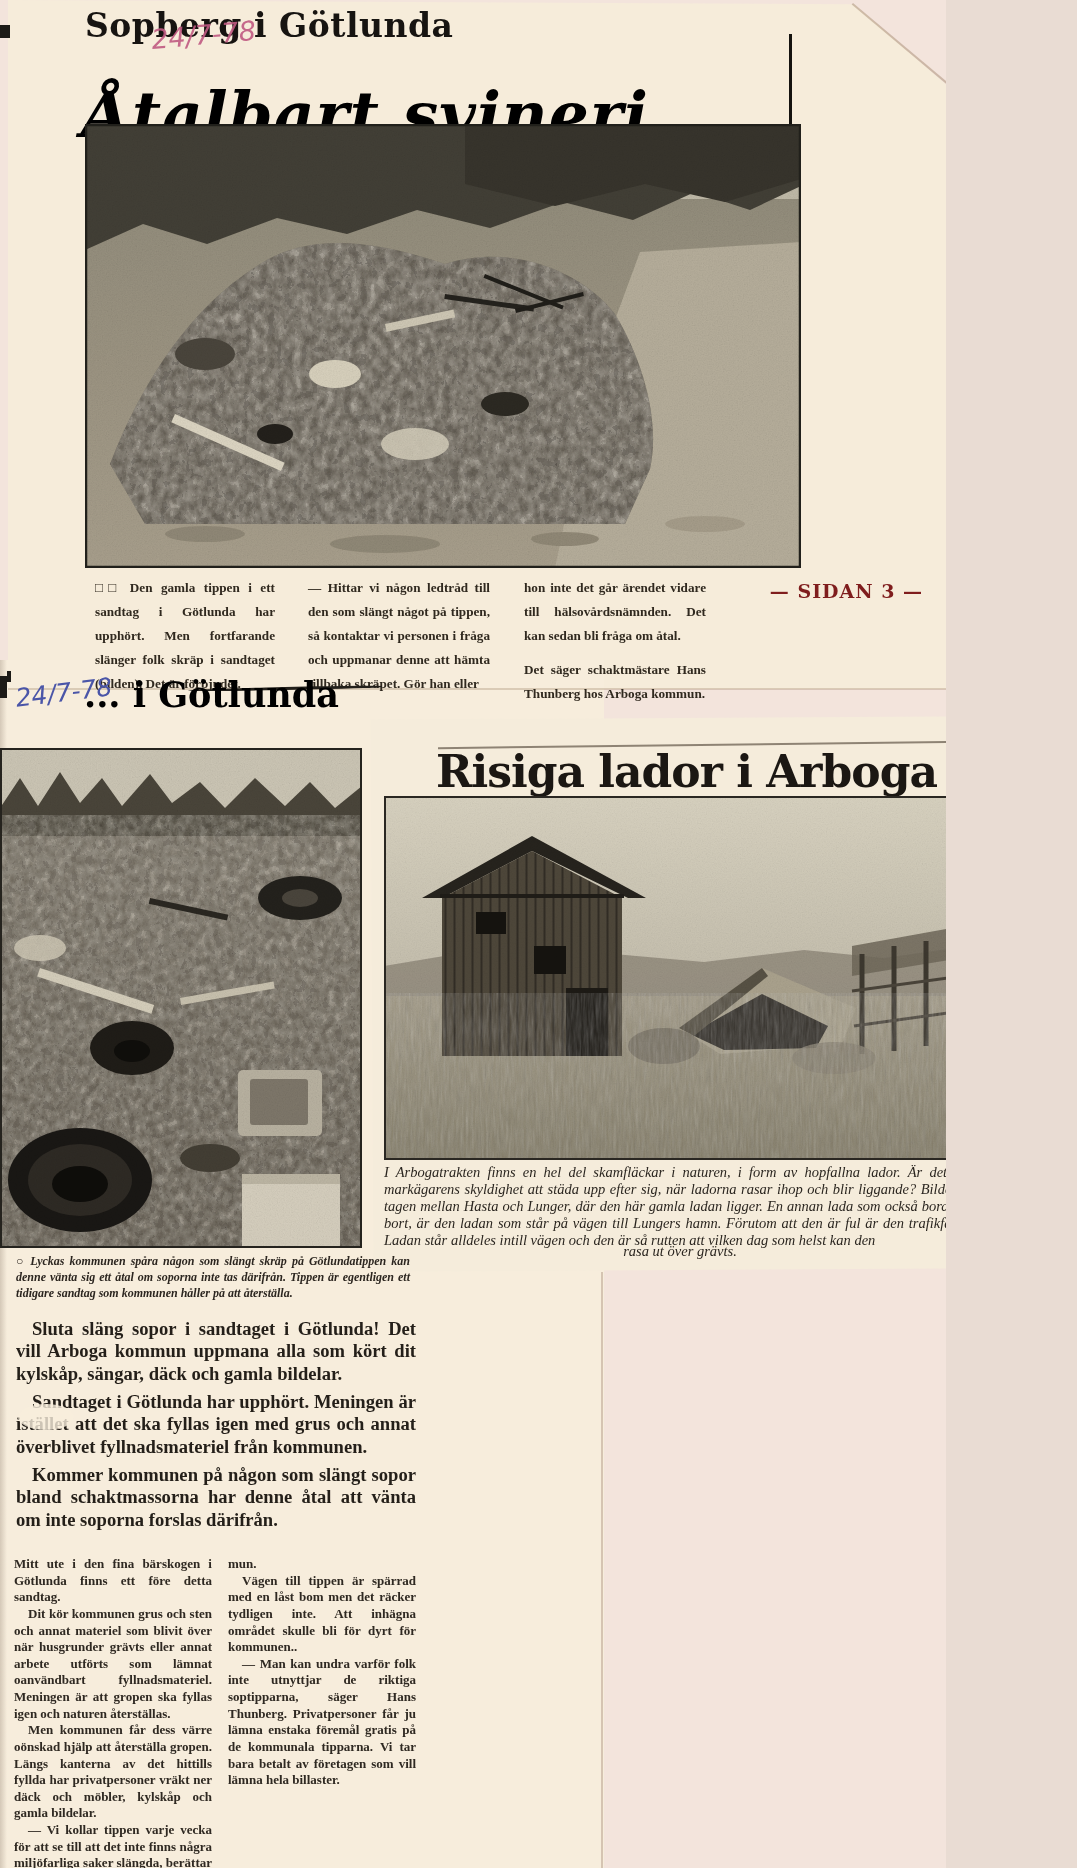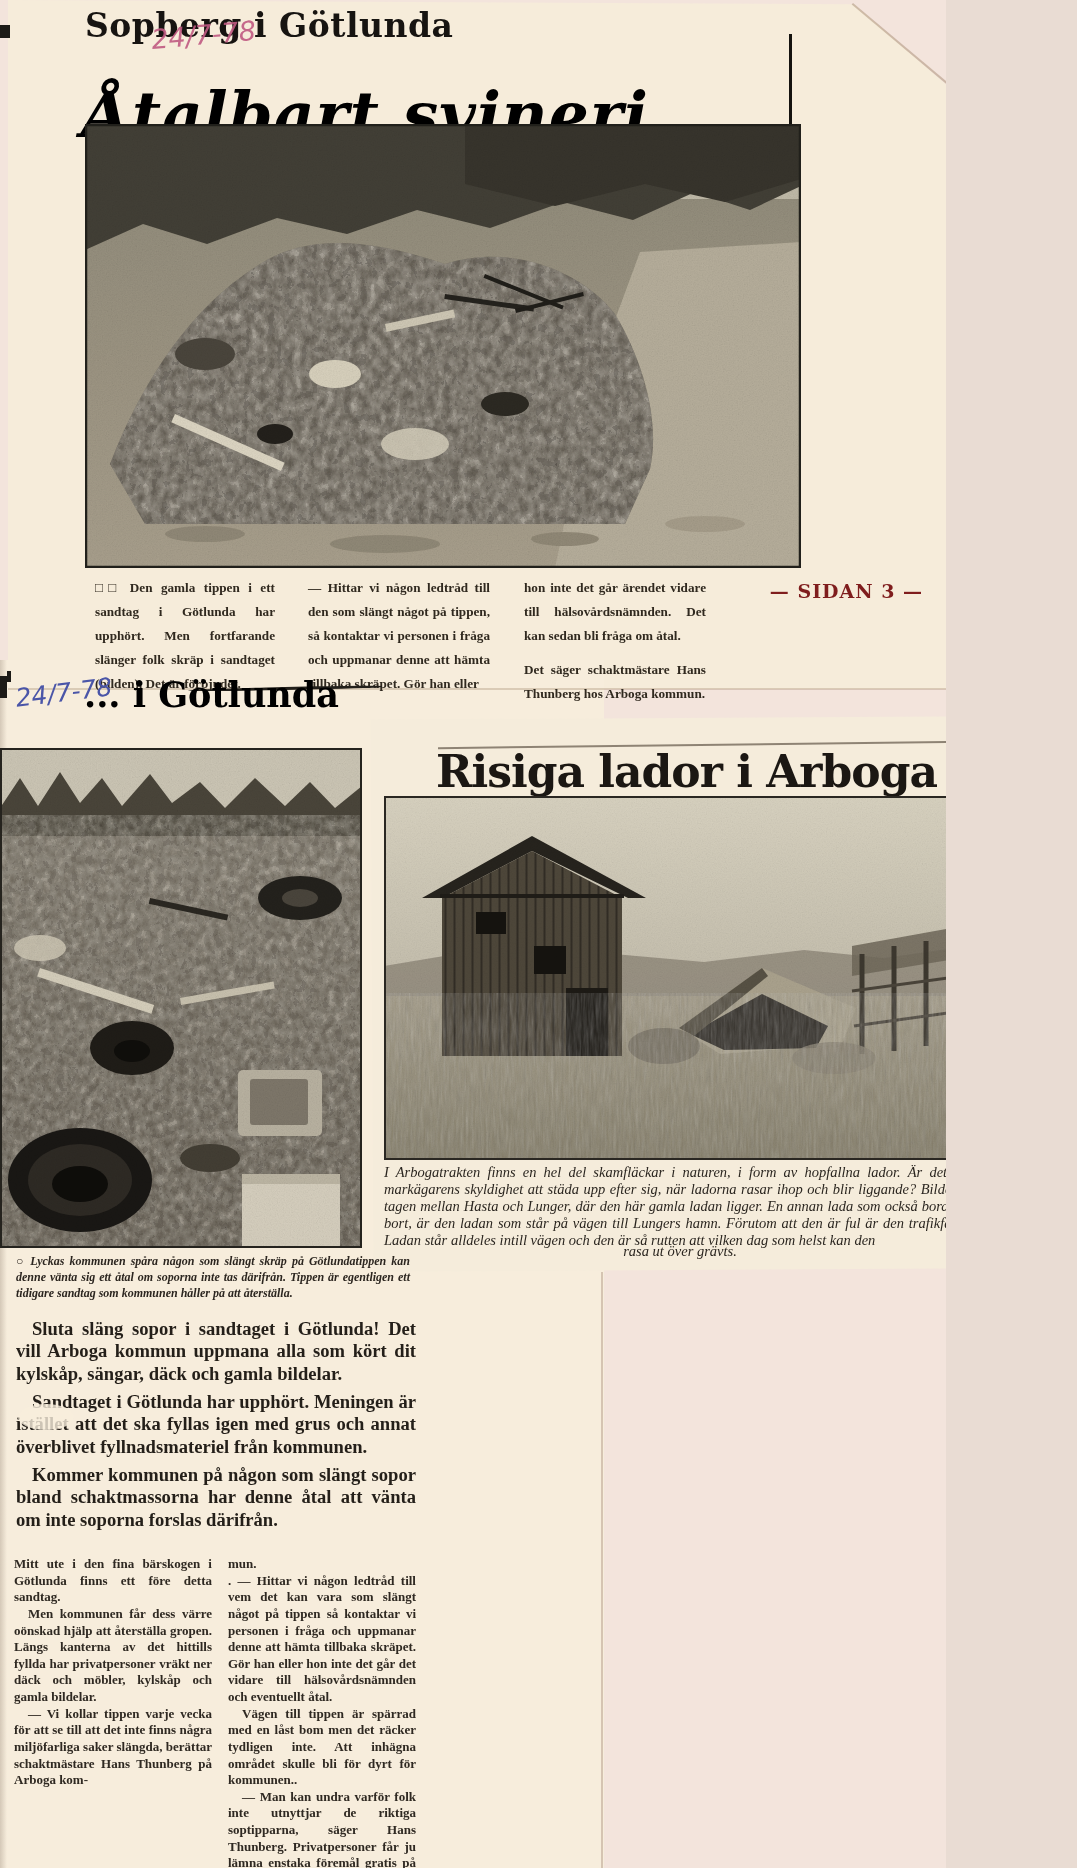--- a/index.html
+++ b/index.html
@@ -300,23 +300,23 @@
 
   <div id="lead2">
     <p>Sluta släng sopor i sandtaget i Götlunda! Det vill Arboga kommun uppmana alla som kört dit kylskåp, sängar, däck och gamla bildelar.</p>
     <p>Sandtaget i Götlunda har upphört. Meningen är istället att det ska fyllas igen med grus och annat överblivet fyllnadsmateriel från kommunen.</p>
     <p>Kommer kommunen på någon som slängt sopor bland schaktmassorna har denne åtal att vänta om inte soporna forslas därifrån.</p>
   </div>
   <div id="smudge"></div>
 
   <div class="bcol" id="bcolL">
     <p class="noindent">Mitt ute i den fina bärskogen i Götlunda finns ett före detta sandtag.</p>
+    <p>Dit kör kommunen grus och sten och annat materiel som blivit över när husgrunder grävts eller annat arbete utförts som lämnat oanvändbart fyllnadsmateriel. Meningen är att gropen ska fyllas igen och naturen återställas.</p>
     <p>Men kommunen får dess värre oönskad hjälp att återställa gropen. Längs kanterna av det hittills fyllda har privatpersoner vräkt ner däck och möbler, kylskåp och gamla bildelar.</p>
     <p>— Vi kollar tippen varje vecka för att se till att det inte finns några miljöfarliga saker slängda, berättar schaktmästare Hans Thunberg på Arboga kom-</p>
   </div>
   <div class="bcol" id="bcolR">
     <p class="noindent">mun.</p>
-    <p class="noindent">. — Hittar vi någon ledtråd till vem det kan vara som slängt något på tippen så kontaktar vi personen i fråga och uppmanar denne att hämta tillbaka skräpet. Gör han eller hon inte det går det vidare till hälsovårdsnämnden och eventuellt åtal.</p>
     <p>Vägen till tippen är spärrad med en låst bom men det räcker tydligen inte. Att inhägna området skulle bli för dyrt för kommunen..</p>
     <p>— Man kan undra varför folk inte utnyttjar de riktiga soptipparna, säger Hans Thunberg. Privatpersoner får ju lämna enstaka föremål gratis på de kommunala tipparna. Vi tar bara betalt av företagen som vill lämna hela billaster.</p>
   </div>
 
 </div>
 
 </body></html>

